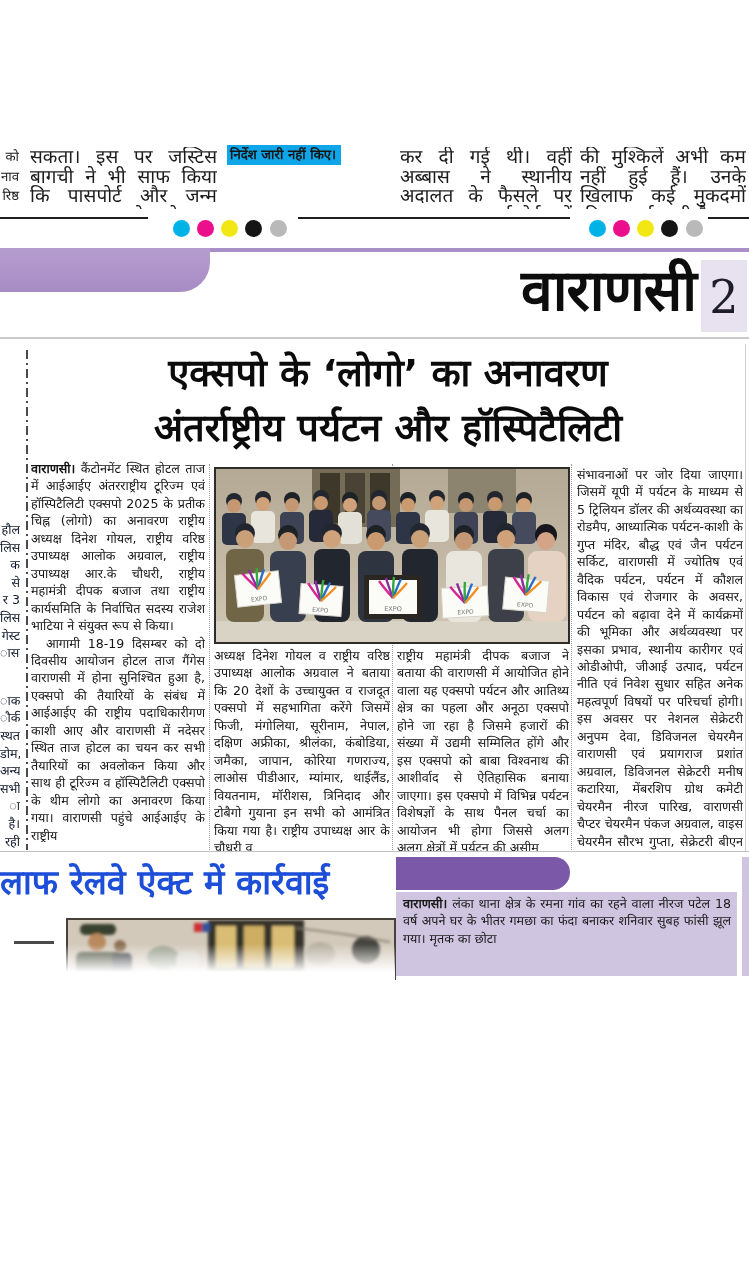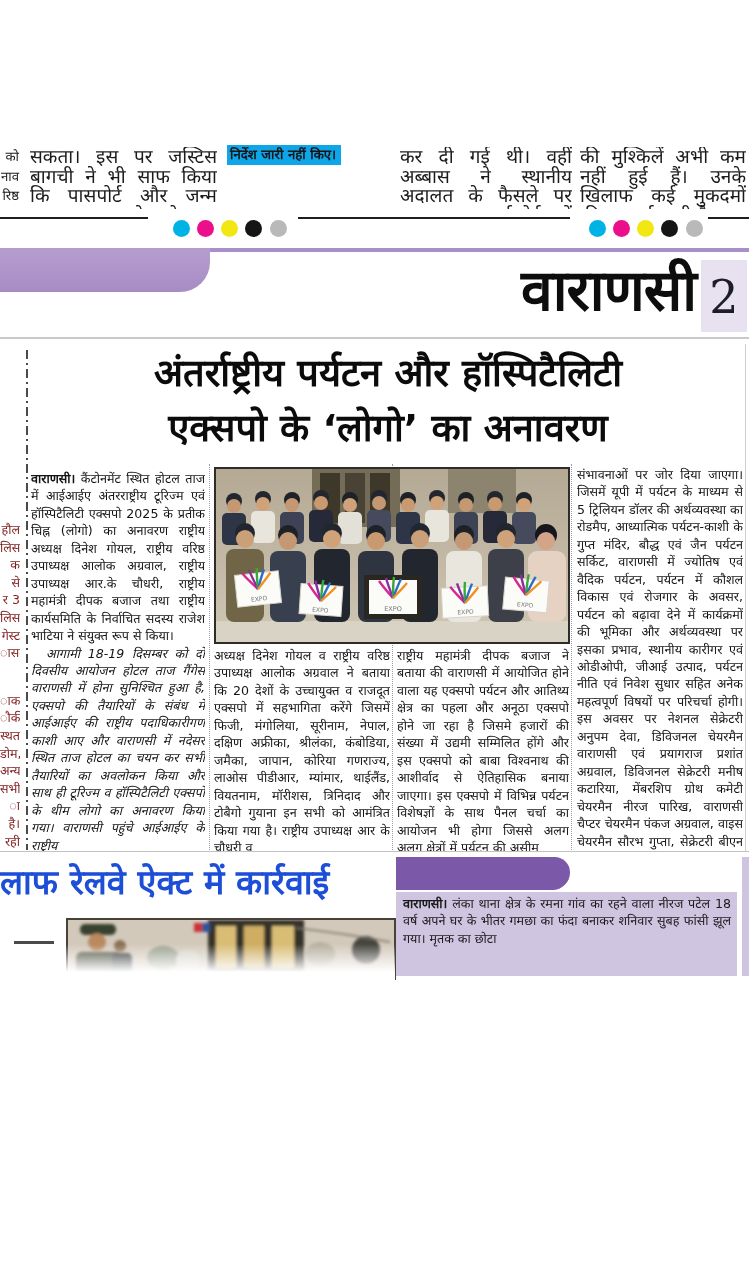--- a/index.html
+++ b/index.html
@@ -18,24 +18,24 @@
   .purple-line{background:#a88fc7;}
   .masthead-tab{background:linear-gradient(#b69dcf,#a78cc4);border-radius:0 0 30px 0;}
   .masthead-title{font-size:57px;font-weight:bold;color:#0d0d0d;text-align:right;line-height:80px;letter-spacing:-1px;}
   .pagenum-box{background:#e7e1f0;text-align:center;}
   .pagenum{font-family:"DejaVu Serif",serif;font-size:46px;color:#1c1c2a;line-height:70px;}
   .gray-line{background:#c9c9c9;}
   
   .headline{font-weight:bold;font-size:38px;line-height:55px;text-align:center;color:#0b0b0b;white-space:nowrap;}
   .dashdot{width:2px;background:repeating-linear-gradient(#4a4a4a 0 9px,transparent 9px 13px,#4a4a4a 13px 15px,transparent 15px 19px);}
   .col-divider{width:0;border-left:1px dotted #9b9bab;}
-  .edge-col{font-size:12.6px;line-height:17.6px;text-align:right;color:#7f1d1d;overflow:hidden;}
+  .edge-col{font-size:12.6px;line-height:17.6px;text-align:right;color:#0f172a;overflow:hidden;}
   .frag-gap{height:30px;}
   .body-col{font-size:12.6px;line-height:17.45px;text-align:justify;color:#141414;overflow:hidden;}
-  .body-col .indent{text-indent:15px;font-style:italic;}
+  .body-col .indent{text-indent:15px;}
   .lead{font-weight:bold;}
   .photo-frame{border:2px solid #2e2c28;background:#c9bfad;overflow:hidden;}
   
   .bottom-headline{font-weight:bold;font-size:34px;color:#1d4ed8;white-space:nowrap;overflow:hidden;}
   .short-dash{background:#4a4a4a;height:3px;}
   .bphoto-frame{border:2px solid #47413a;overflow:hidden;background:#d3c9bb;}
   .fade-out{background:linear-gradient(rgba(255,255,255,0) 0%,#ffffff 78%,#ffffff 100%);}
   .ribbon{background:#7c58a8;border-radius:0 30px 34px 0;}
   .sankshep-label{font-size:23px;font-weight:bold;color:#5b3b8c;text-align:right;line-height:34px;}
   .sankshep-panel{background:#cfc5e1;}
@@ -91,22 +91,22 @@
   </div>
   <div class="abs gray-line" style="left:0px;top:337px;width:749px;height:2px;"></div>
 
   <div class="abs" style="left:0px;top:352px;width:17px;height:54px;overflow:hidden;">
     
   </div>
 
   <div class="abs dashdot" style="left:26px;top:350px;height:500px;"></div>
 
   <div class="abs headline" style="left:30px;top:346px;width:716px;">
+    <div>एक्सपो के ‘लोगो’ का अनावरण</div>
     <div>अंतर्राष्ट्रीय पर्यटन और हॉस्पिटैलिटी</div>
-    <div>एक्सपो के ‘लोगो’ का अनावरण</div>
   </div>
 
   <div class="abs edge-col" style="left:0px;top:521px;width:20px;height:330px;">
     <div>हौल</div>
     <div>लिस</div>
     <div>क से</div>
     <div>र 3</div>
     <div>लिस</div>
     <div>गेस्ट</div>
     <div>ासत</div>
@@ -120,21 +120,21 @@
     <div>ा है।</div>
     <div>रही</div>
     <div>ों की</div>
   </div>
 
   <div class="abs col-divider" style="left:209px;top:464px;height:388px;"></div>
   <div class="abs col-divider" style="left:392px;top:464px;height:388px;"></div>
   <div class="abs col-divider" style="left:571px;top:464px;height:388px;"></div>
   <div class="abs" style="left:745px;top:344px;width:1px;height:508px;background:#cccccc;"></div>
 
-  <div class="abs body-col" style="left:31px;top:470px;width:174px;height:382px;">
+  <div class="abs body-col" style="left:31px;top:460px;width:174px;height:382px;">
     <div><span class="lead">वाराणसी।</span><span> कैंटोनमेंट स्थित होटल ताज में आईआईए अंतरराष्ट्रीय टूरिज्म एवं हॉस्पिटैलिटी एक्सपो 2025 के प्रतीक चिह्न (लोगो) का अनावरण राष्ट्रीय अध्यक्ष दिनेश गोयल, राष्ट्रीय वरिष्ठ उपाध्यक्ष आलोक अग्रवाल, राष्ट्रीय उपाध्यक्ष आर.के चौधरी, राष्ट्रीय महामंत्री दीपक बजाज तथा राष्ट्रीय कार्यसमिति के निर्वाचित सदस्य राजेश भाटिया ने संयुक्त रूप से किया।</span></div>
     <div class="indent">आगामी 18-19 दिसम्बर को दो दिवसीय आयोजन होटल ताज गैंगेस वाराणसी में होना सुनिश्चित हुआ है, एक्सपो की तैयारियों के संबंध में आईआईए की राष्ट्रीय पदाधिकारीगण काशी आए और वाराणसी में नदेसर स्थित ताज होटल का चयन कर सभी तैयारियों का अवलोकन किया और साथ ही टूरिज्म व हॉस्पिटैलिटी एक्सपो के थीम लोगो का अनावरण किया गया। वाराणसी पहुंचे आईआईए के राष्ट्रीय</div>
   </div>
 
   <div class="abs photo-frame" style="left:214px;top:467px;width:352px;height:173px;">
     <svg viewBox="0 0 352 173" width="352" height="173">
       <defs>
         <filter id="pb">
             <feGaussianBlur stdDeviation="0.55"></feGaussianBlur>
           </filter>

